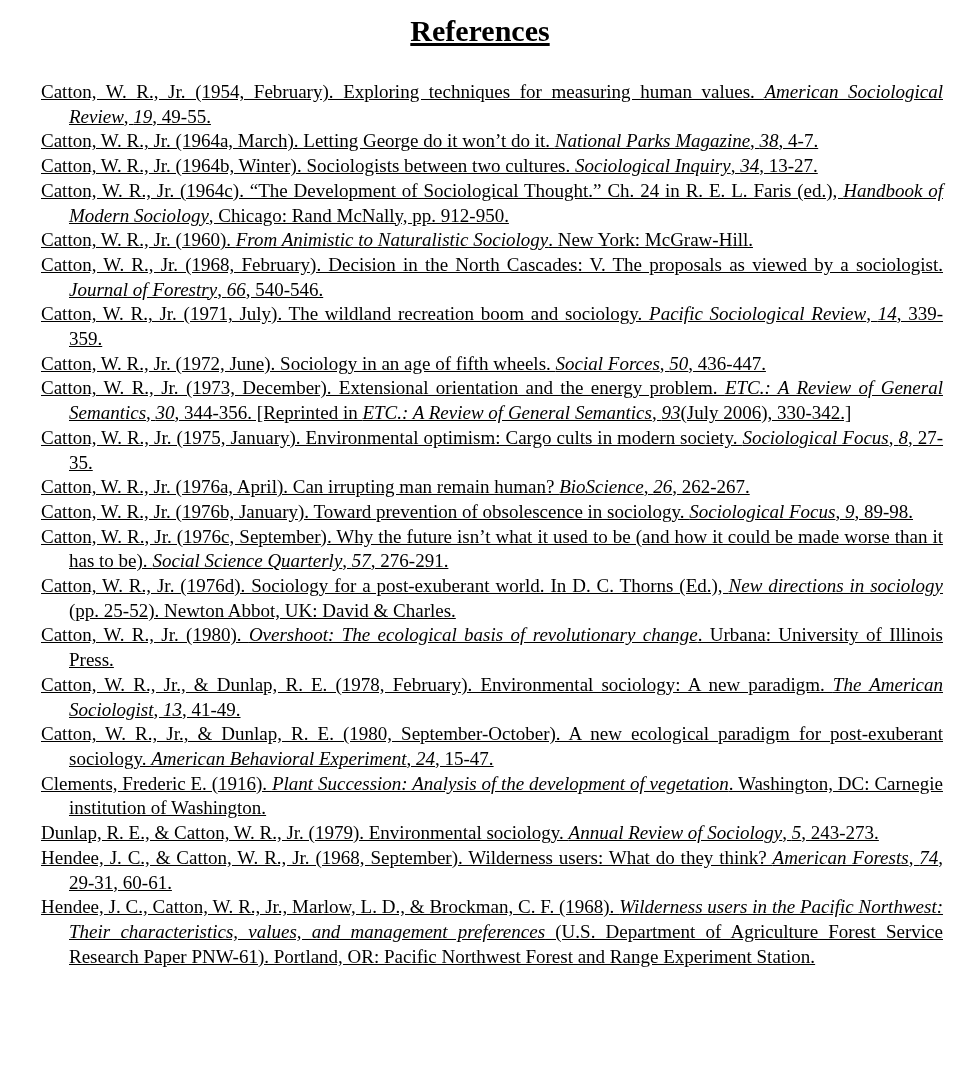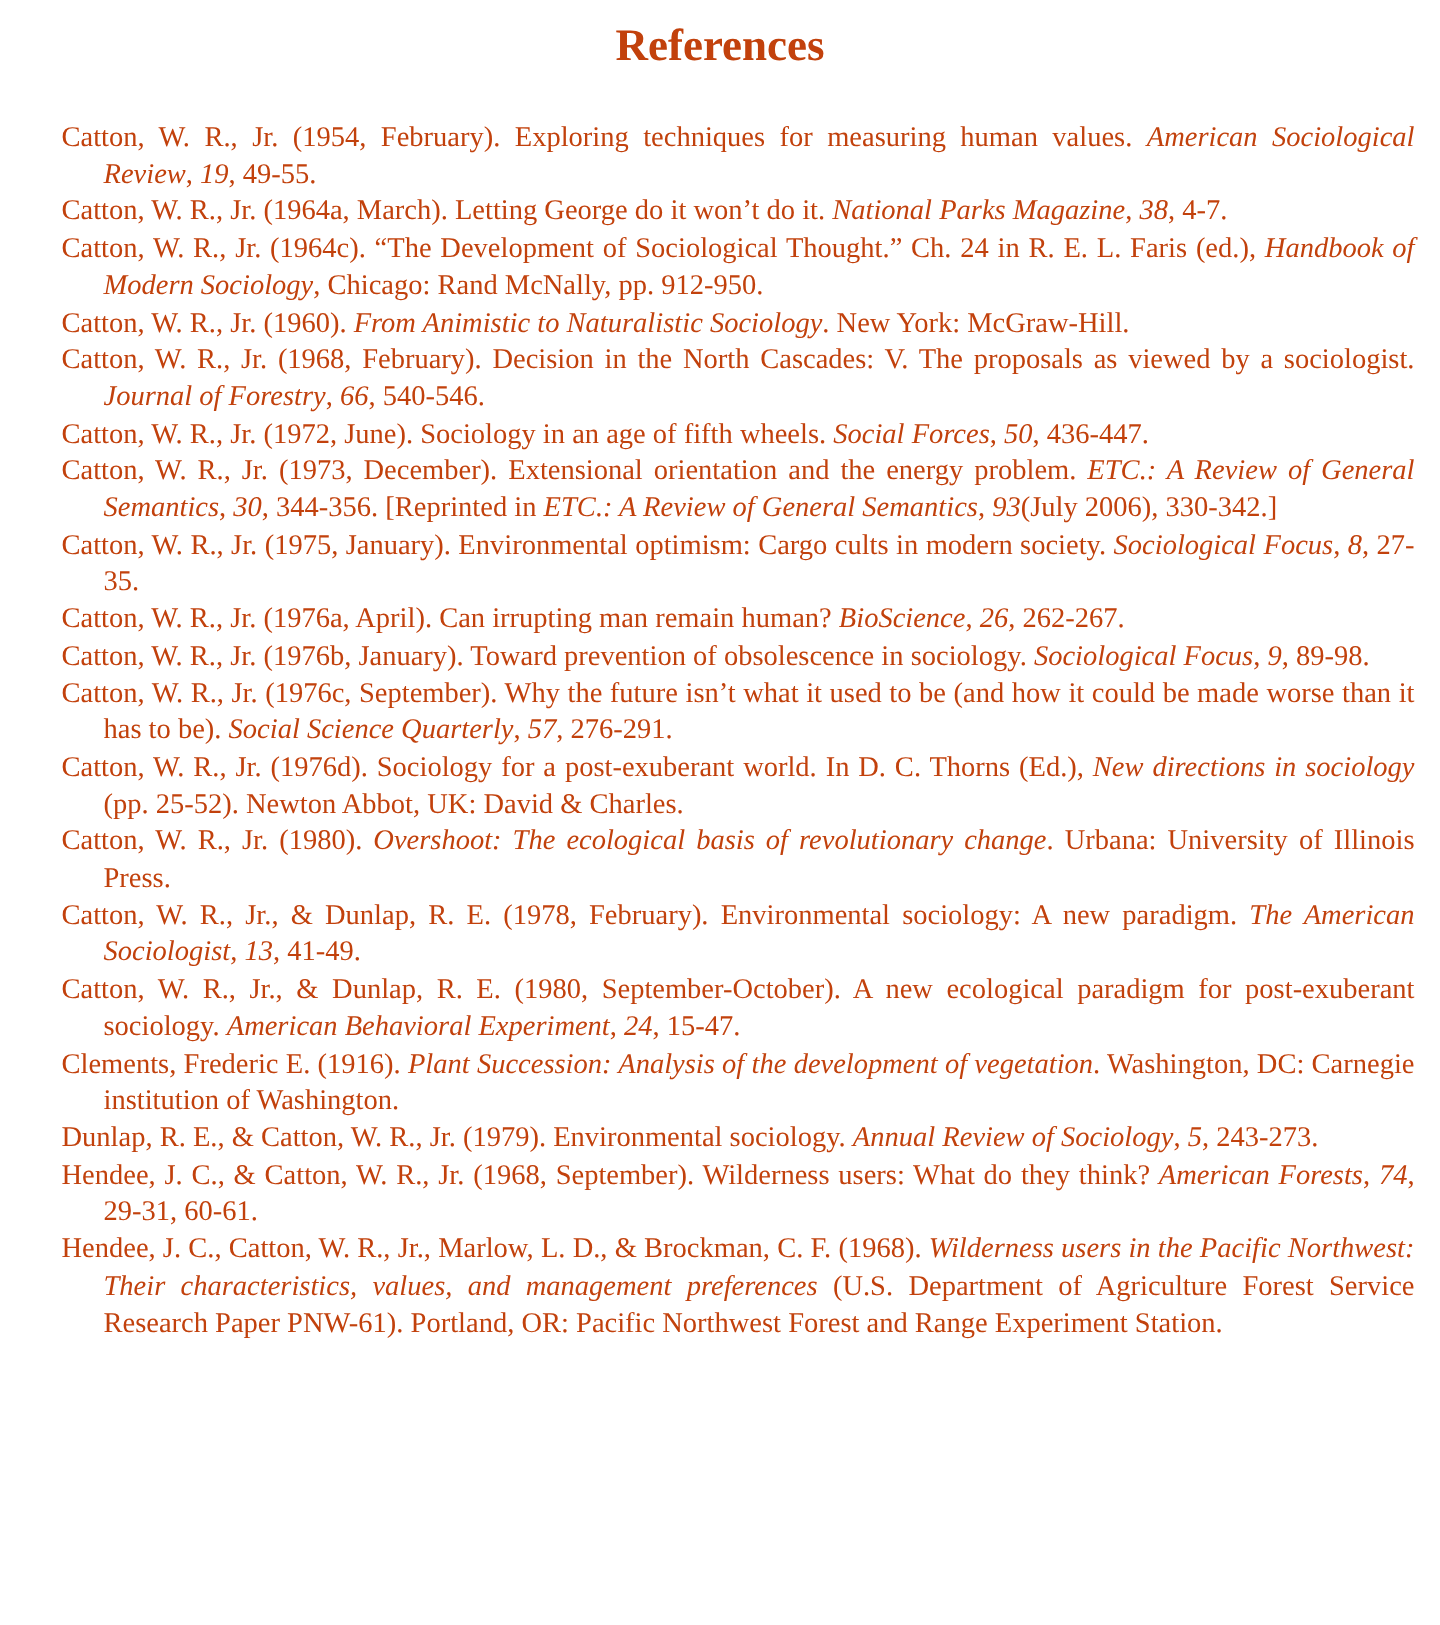--- a/index.html
+++ b/index.html
@@ -38,28 +38,30 @@
     padding-left: 28px;
     text-indent: -28px;
   }
   .ref-entry em {
     font-style: italic;
   }
 </style>
 </head>
 <body style="background: rgb(255, 255, 255);">
 
-<div class="page" style="color: #c2410c;">
+<div class="page" style="color: #000000; text-decoration: underline;">
   <h1 class="title">References</h1>
   <div class="ref-list">
       <p class="ref-entry"><span>Catton, W. R., Jr. (1954, February). Exploring techniques for measuring human values. </span><em>American Sociological Review</em><span>, </span><em>19</em><span>, 49-55.</span></p>
       <p class="ref-entry"><span>Catton, W. R., Jr. (1964a, March). Letting George do it won’t do it. </span><em>National Parks Magazine</em><span>, </span><em>38</em><span>, 4-7.</span></p>
+      <p class="ref-entry"><span>Catton, W. R., Jr. (1964b, Winter). Sociologists between two cultures. </span><em>Sociological Inquiry</em><span>, </span><em>34</em><span>, 13-27.</span></p>
       <p class="ref-entry"><span>Catton, W. R., Jr. (1964c). “The Development of Sociological Thought.” Ch. 24 in R. E. L. Faris (ed.), </span><em>Handbook of Modern Sociology</em><span>, Chicago: Rand McNally, pp. 912-950.</span></p>
       <p class="ref-entry"><span>Catton, W. R., Jr. (1960). </span><em>From Animistic to Naturalistic Sociology</em><span>. New York: McGraw-Hill.</span></p>
       <p class="ref-entry"><span>Catton, W. R., Jr. (1968, February). Decision in the North Cascades: V. The proposals as viewed by a sociologist. </span><em>Journal of Forestry</em><span>, </span><em>66</em><span>, 540-546.</span></p>
+      <p class="ref-entry"><span>Catton, W. R., Jr. (1971, July). The wildland recreation boom and sociology. </span><em>Pacific Sociological Review</em><span>, </span><em>14</em><span>, 339-359.</span></p>
       <p class="ref-entry"><span>Catton, W. R., Jr. (1972, June). Sociology in an age of fifth wheels. </span><em>Social Forces</em><span>, </span><em>50</em><span>, 436-447.</span></p>
       <p class="ref-entry"><span>Catton, W. R., Jr. (1973, December). Extensional orientation and the energy problem. </span><em>ETC.: A Review of General Semantics</em><span>, </span><em>30</em><span>, 344-356. [Reprinted in </span><em>ETC.: A Review of General Semantics</em><span>, </span><em>93</em><span>(July 2006), 330-342.]</span></p>
       <p class="ref-entry"><span>Catton, W. R., Jr. (1975, January). Environmental optimism: Cargo cults in modern society. </span><em>Sociological Focus</em><span>, </span><em>8</em><span>, 27-35.</span></p>
       <p class="ref-entry"><span>Catton, W. R., Jr. (1976a, April). Can irrupting man remain human? </span><em>BioScience</em><span>, </span><em>26</em><span>, 262-267.</span></p>
       <p class="ref-entry"><span>Catton, W. R., Jr. (1976b, January). Toward prevention of obsolescence in sociology. </span><em>Sociological Focus</em><span>, </span><em>9</em><span>, 89-98.</span></p>
       <p class="ref-entry"><span>Catton, W. R., Jr. (1976c, September). Why the future isn’t what it used to be (and how it could be made worse than it has to be). </span><em>Social Science Quarterly</em><span>, </span><em>57</em><span>, 276-291.</span></p>
       <p class="ref-entry"><span>Catton, W. R., Jr. (1976d). Sociology for a post-exuberant world. In D. C. Thorns (Ed.), </span><em>New directions in sociology</em><span> (pp. 25-52). Newton Abbot, UK: David &amp; Charles.</span></p>
       <p class="ref-entry"><span>Catton, W. R., Jr. (1980). </span><em>Overshoot: The ecological basis of revolutionary change</em><span>. Urbana: University of Illinois Press.</span></p>
       <p class="ref-entry"><span>Catton, W. R., Jr., &amp; Dunlap, R. E. (1978, February). Environmental sociology: A new paradigm. </span><em>The American Sociologist</em><span>, </span><em>13</em><span>, 41-49.</span></p>
       <p class="ref-entry"><span>Catton, W. R., Jr., &amp; Dunlap, R. E. (1980, September-October). A new ecological paradigm for post-exuberant sociology. </span><em>American Behavioral Experiment</em><span>, </span><em>24</em><span>, 15-47.</span></p>

